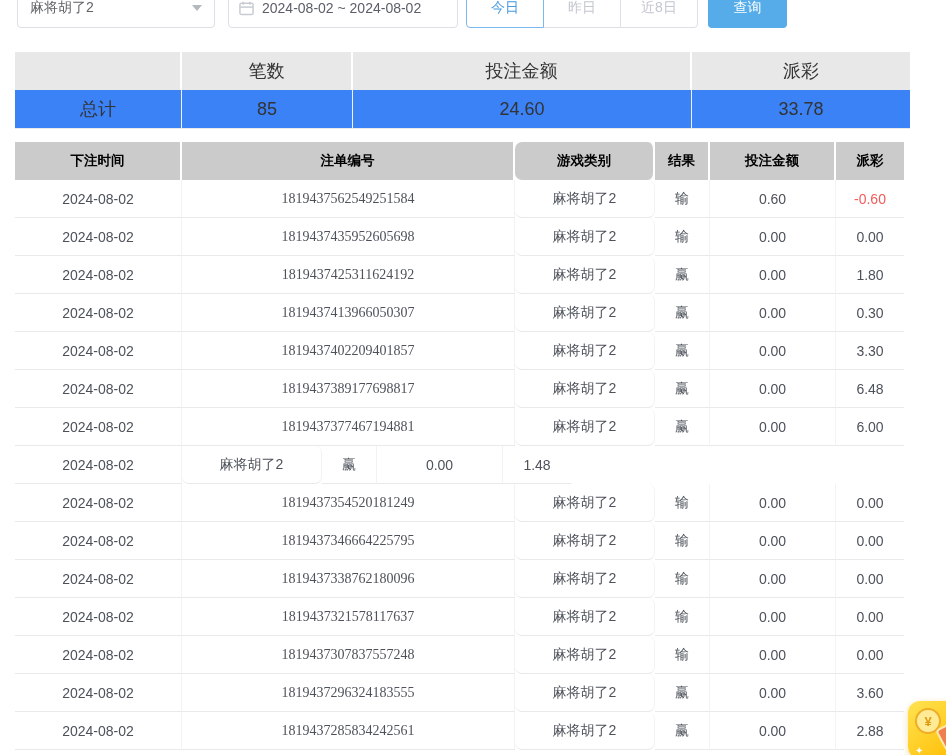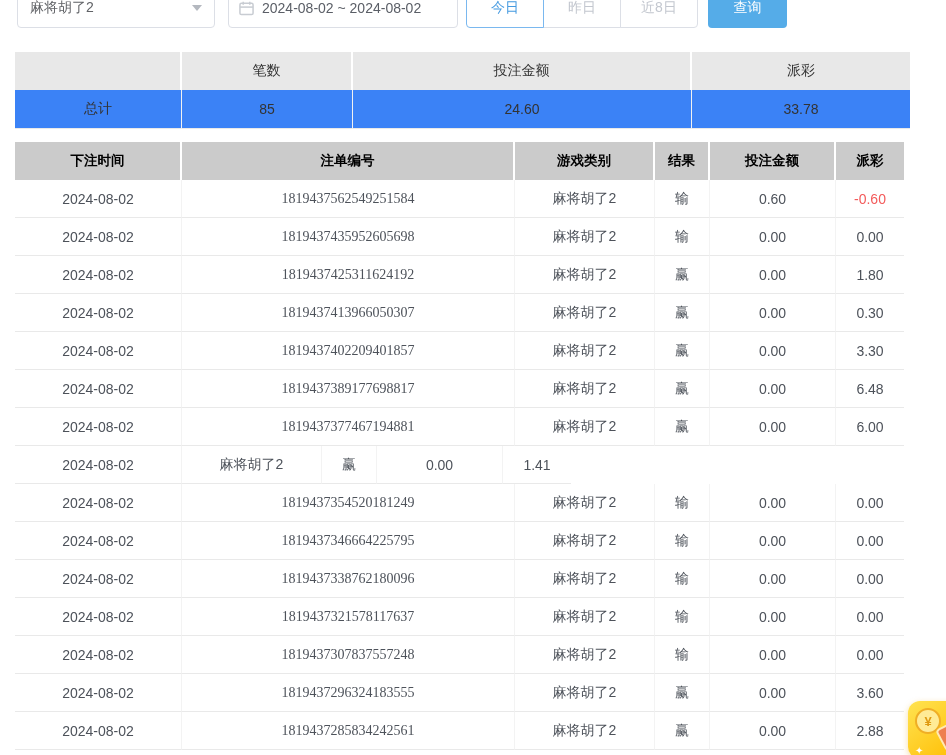--- a/index.html
+++ b/index.html
@@ -36,21 +36,21 @@
   }
   .seg:first-child { border-radius: 4px 0 0 4px; margin-left: 0; }
   .seg:last-child { border-radius: 0 4px 4px 0; }
   .seg.active { color: #459ae0; border-color: #7ab8ef; position: relative; z-index: 1; }
   .query-btn {
     margin-left: 10px; width: 79px; height: 40px; border: none; border-radius: 4px;
     background: #55ace8; color: #fff; font-size: 14px; cursor: pointer; font-family: inherit;
   }
 
   
-  .summary { position: absolute; top: 52px; left: 15px; width: 895px; font-size: 14px; }
+  .summary { position: absolute; top: 52px; left: 15px; width: 895px; font-size: 18px; }
   .s-row { display: flex; }
   .s-cell {
     display: flex; align-items: center; justify-content: center;
     height: 38px; color: #333;
   }
   .s-head .s-cell { background: #e8e8e8; border-right: 2px solid #fff; }
   .s-head .s-cell:last-child { border-right: none; }
   .s-body .s-cell { background: #3b82f6; height: 39px; border-bottom: 1px solid #e9e9e9; border-right: 1px solid #f1f1f1; }
   .s-body .s-cell:last-child { border-right: none; }
   .summary .c1 { width: 167px; }
@@ -68,21 +68,21 @@
   .r-head .r-cell:last-child { border-right: none; }
   .r-cell {
     height: 38px; display: flex; align-items: center; justify-content: center;
     color: #4d525a;
   }
   .r-body .r-cell { border-bottom: 1px solid #e9e9e9; border-right: 1px solid #f3f3f3; background: #fff; }
   .r-body .r-cell:last-child { border-right: none; }
   .r-body .r-cell.neg { color: #f35a5a; }
   .records .c1 { width: 167px; }
   .records .c2 { width: 333px; font-family: Liberation Serif, serif; }
-  .records .c3 { width: 140px; }
+  .records .c3 { width: 140px; border-radius: 7px; }
   .records .c4 { width: 55px; }
   .records .c5 { width: 126px; }
   .records .c6 { width: 68px; }
 
   
   .reward-fab {
     position: absolute; left: 908px; top: 701px; width: 64px; height: 58px;
     border-radius: 12px; background: linear-gradient(140deg, #ffe14d 5%, #ffc30f 75%);
     box-shadow: 0 2px 6px rgba(230,160,0,.35); cursor: pointer;
   }
@@ -206,21 +206,21 @@
         <div class="r-cell c3">麻将胡了2</div>
         <div class="r-cell c4">赢</div>
         <div class="r-cell c5">0.00</div>
         <div class="r-cell c6">6.00</div>
       </div>
       <div class="r-row">
         <div class="r-cell c1">2024-08-02</div>
         <div class="r-cell c3">麻将胡了2</div>
         <div class="r-cell c4">赢</div>
         <div class="r-cell c5">0.00</div>
-        <div class="r-cell c6">1.41</div>
+        <div class="r-cell c6">1.48</div>
       </div>
       <div class="r-row">
         <div class="r-cell c1">2024-08-02</div>
         <div class="r-cell c2">1819437354520181249</div>
         <div class="r-cell c3">麻将胡了2</div>
         <div class="r-cell c4">输</div>
         <div class="r-cell c5">0.00</div>
         <div class="r-cell c6">0.00</div>
       </div>
       <div class="r-row">

